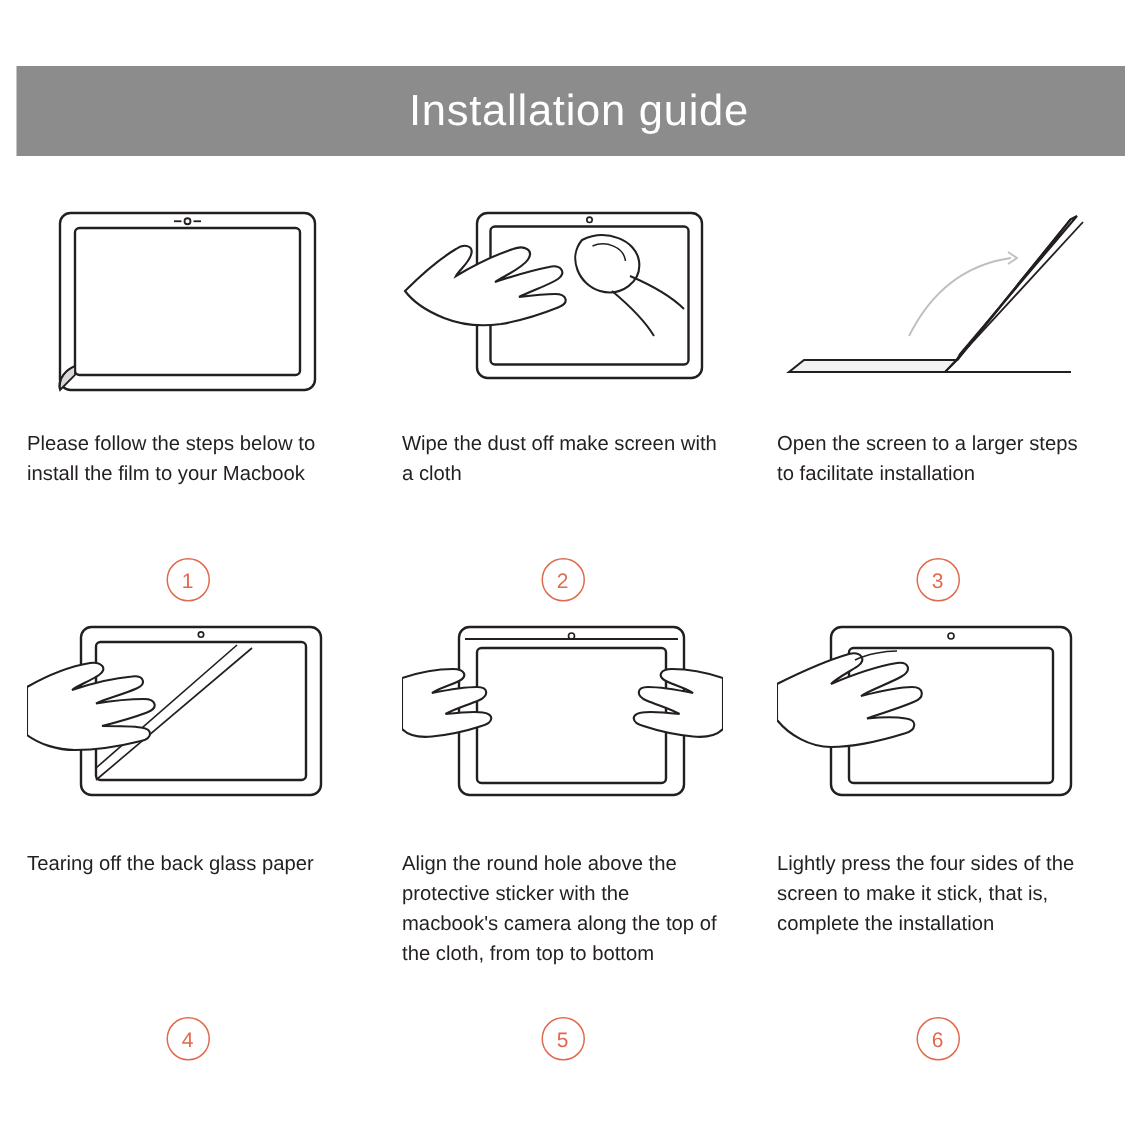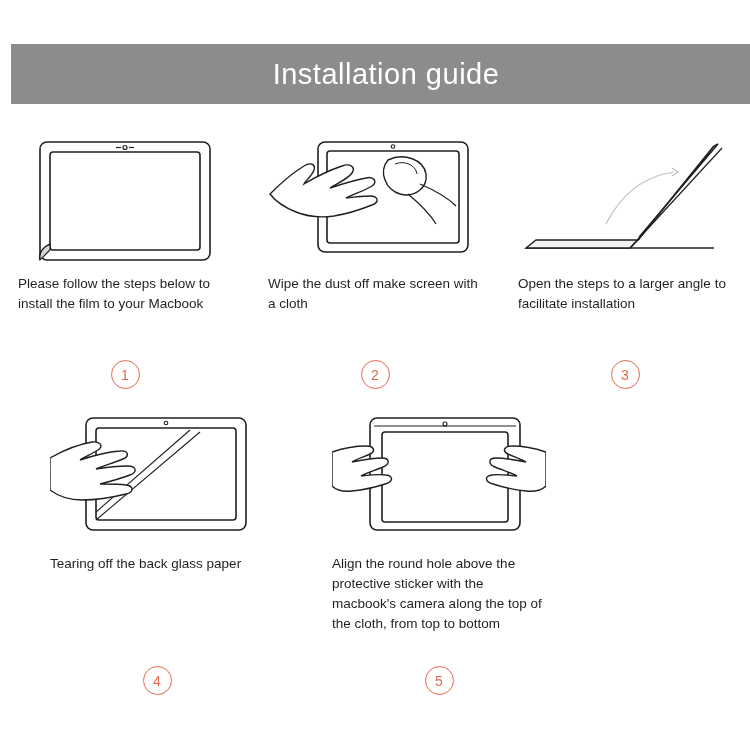--- a/index.html
+++ b/index.html
@@ -48,30 +48,30 @@
   }
   .step {
     width: 250px;
     box-sizing: border-box;
     padding: 0 18px;
     display: flex;
     flex-direction: column;
     align-items: stretch;
   }
   .row-1 .step { height: 280px; }
-  .row-2 .step { height: 290px; margin-left: 32px; }
+  .row-2 .step { height: 290px; }
   .art {
     height: 130px;
     position: relative;
   }
   .caption {
     font-size: 13.5px;
     color: #231f20;
     line-height: 20px;
-    padding-top: 12px;
+    padding-top: 24px;
     min-height: 86px;
   }
   .num-wrap {
     display: flex;
     justify-content: center;
     align-items: flex-start;
   }
   .num {
     width: 27px;
     height: 27px;
@@ -152,21 +152,21 @@
             <path d="M8 116 L196 116" stroke="#231f20" stroke-width="1.4" fill="none"></path>
             <path d="M8 116 L18 108 L120 108 L112 116 Z" fill="#f2f2f2" stroke="#231f20" stroke-width="1.4"></path>
             <path d="M120 108 L196 14" stroke="#231f20" stroke-width="1.6" fill="none"></path>
             <path d="M120 108 L122 104 L200 12 L196 14 Z" fill="#f2f2f2" stroke="#231f20" stroke-width="1.4"></path>
             <path d="M112 116 L204 16" stroke="#231f20" stroke-width="1.2" fill="none"></path>
 
             <path d="M88 92 C104 60 128 44 156 40" fill="none" stroke="#bfbfbf" stroke-width="1.2"></path>
             <path d="M154 36 L160 40 L154 44" fill="none" stroke="#bfbfbf" stroke-width="1.2"></path>
           </svg>
         </div>
-        <div class="caption">Open the steps to a larger angle to facilitate installation</div>
+        <div class="caption">Open the screen to a larger steps to facilitate installation</div>
         <div class="num-wrap">
           <div class="num">3</div>
         </div>
       </div>
     </div>
 
     <div class="row-2" style="display:flex;width:750px;">
 
       <div class="step">
         <div class="art">
@@ -204,16 +204,34 @@
 
             <path d="M214 40 C202 36 190 34 180 34 C172 34 170 39 176 42 C182 45 190 47 194 50 C184 48 172 46 164 46 C156 46 156 52 163 55 C170 58 180 61 185 64 C176 63 166 62 160 63 C152 64 153 70 161 72 C170 75 184 78 194 79 C204 80 210 78 214 74 Z" fill="#ffffff" stroke="#231f20" stroke-width="1.4"></path>
           </svg>
         </div>
         <div class="caption">Align the round hole above the protective sticker with the macbook's camera along the top of the cloth, from top to bottom</div>
         <div class="num-wrap">
           <div class="num">5</div>
         </div>
       </div>
 
+      <div class="step">
+        <div class="art">
+          <svg width="214" height="130" viewBox="0 0 214 130">
+            <g fill="none" stroke="#231f20" stroke-width="1.6">
+              <rect x="36" y="6" width="160" height="112" rx="7"></rect>
+              <rect x="48" y="20" width="136" height="90" rx="3"></rect>
+            </g>
+            <circle cx="116" cy="12" r="2" fill="none" stroke="#231f20" stroke-width="1.1"></circle>
+
+            <path d="M0 44 C16 36 34 28 48 24 C56 22 60 28 54 32 C48 36 40 40 36 44 C50 38 68 32 80 30 C88 29 90 35 83 39 C74 44 62 48 56 52 C68 49 82 46 90 46 C98 46 99 53 91 56 C82 60 68 64 60 67 C70 66 80 66 86 67 C94 68 93 75 85 77 C72 81 52 86 36 86 C22 86 8 78 0 68 Z" fill="#ffffff" stroke="#231f20" stroke-width="1.4"></path>
+            <path d="M52 28 C60 24 72 22 80 22" fill="none" stroke="#231f20" stroke-width="1"></path>
+          </svg>
+        </div>
+        <div class="caption">Lightly press the four sides of the screen to make it stick, that is, complete the installation</div>
+        <div class="num-wrap">
+          <div class="num">6</div>
+        </div>
+      </div>
     </div>
 
   </div>
 </div>
 
 </body></html>

